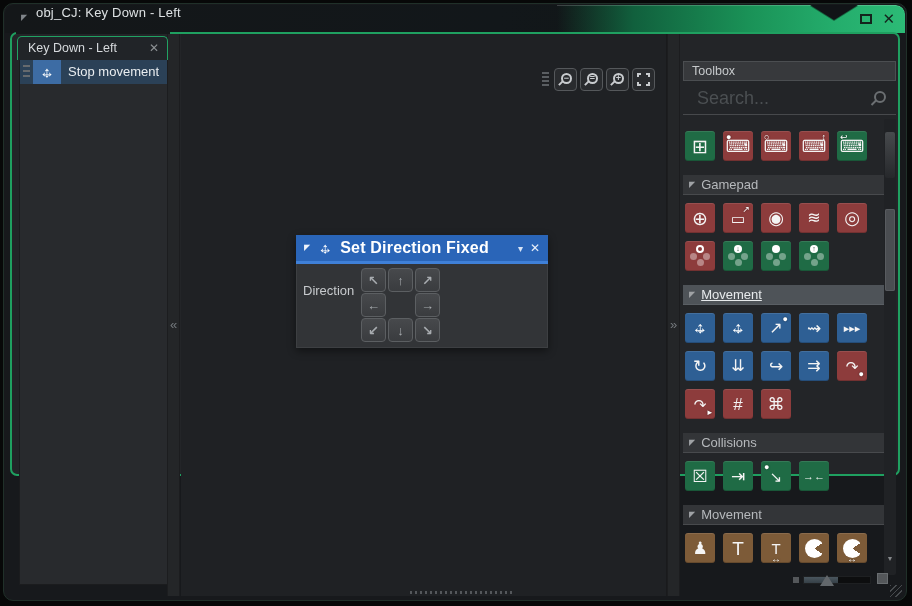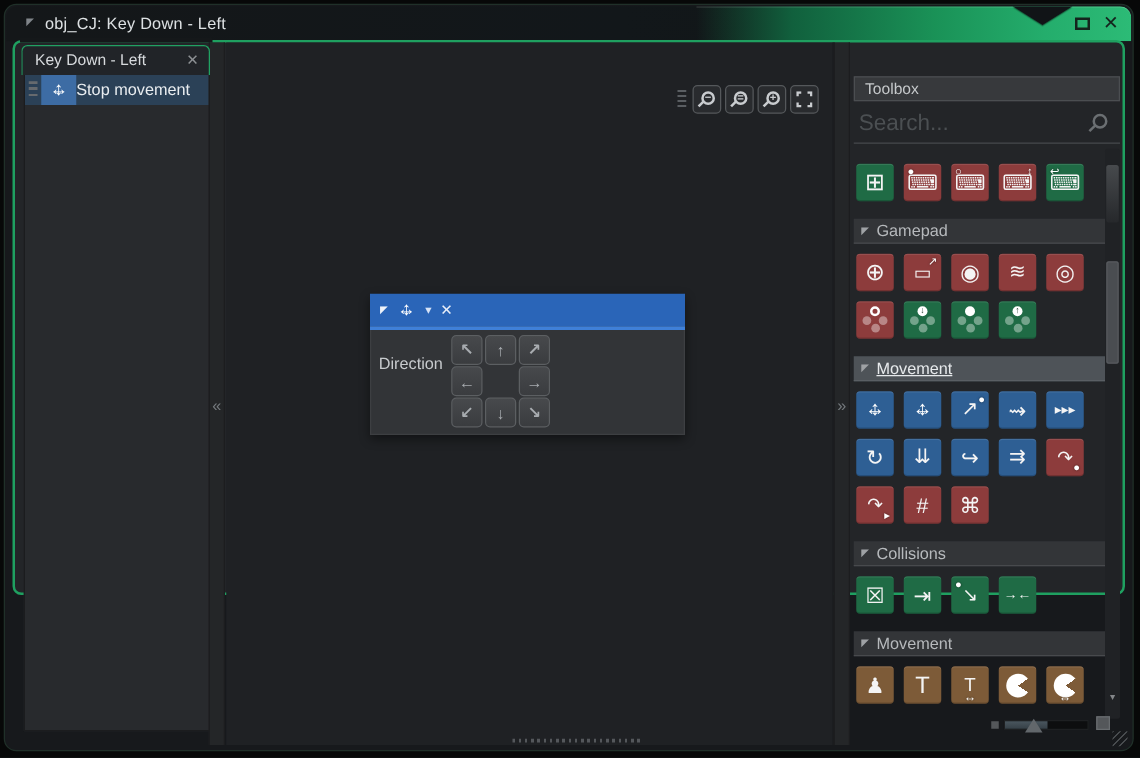--- a/index.html
+++ b/index.html
@@ -11,41 +11,41 @@
     border:1px solid #203029;border-radius:10px;}
   .titlebar{position:absolute;left:1px;top:1px;right:1px;height:28px;border-radius:9px 9px 0 0;
     background:linear-gradient(90deg,#141719,#12171a 55%,#101513);overflow:hidden;}
   .tb-green{position:absolute;right:0;top:0;width:348px;height:28px;border-top-right-radius:9px;
     background:linear-gradient(90deg,rgba(14,94,60,0),#11603d 22%,#1a9257 55%,#24ad6c 80%,#2cbb76 100%);
     box-shadow:inset 0 1px 0 rgba(255,255,255,.18);}
   .tb-notch{position:absolute;right:47px;top:0;width:0;height:0;
     border-left:24px solid transparent;border-right:24px solid transparent;border-top:15px solid #111417;
     filter:drop-shadow(0 1px 0 rgba(0,0,0,.4));}
   .tb-collapse{position:absolute;left:16px;top:9px;font-size:8px;color:#80858a;line-height:8px;}
-  .tb-title{position:absolute;left:31px;top:6px;font-size:13px;color:#dde1e3;letter-spacing:.2px;}
+  .tb-title{position:absolute;left:31px;top:0;font-size:13px;color:#dde1e3;letter-spacing:.2px;}
   .btn-max{position:absolute;right:33px;top:9px;width:12px;height:10px;border:2px solid #14241d;}
   .btn-close{position:absolute;right:10px;top:4px;font-size:15px;font-weight:bold;color:#14241d;line-height:20px;}
 
   
   .workspace{position:absolute;left:6px;top:28px;width:890px;height:444px;background:#232528;
     border:2px solid #1fa060;border-radius:7px;}
   .tab-mask{position:absolute;left:12px;top:26px;width:154px;height:4px;background:#15181a;z-index:4;}
   .tab{position:absolute;left:5px;top:2px;width:151px;height:24px;background:#212428;z-index:5;
     border:1px solid #21a263;border-bottom:none;border-radius:5px 5px 0 0;}
   .tab-label{position:absolute;left:10px;top:4px;font-size:12.5px;color:#d7dadd;}
   .tab-close{position:absolute;right:8px;top:4px;font-size:12px;color:#8d9194;}
 
   
   .event-panel{position:absolute;left:7px;top:25px;width:149px;height:526px;background:#282a2d;
     border:1px solid #1b1c1e;border-top:none;}
   .action-item{display:flex;align-items:center;height:25px;background:#2b4157;}
   .grip{width:7px;height:13px;margin-left:3px;flex:0 0 auto;
     background:repeating-linear-gradient(#666a6e 0 2px,rgba(0,0,0,0) 2px 5px);}
   .act-icon{width:28px;height:25px;margin-left:3px;background:#3d6ca4;display:flex;align-items:center;justify-content:center;flex:0 0 auto;}
-  .act-label{font-size:13px;color:#e9edf0;white-space:nowrap;}
+  .act-label{padding-left:7px;font-size:13px;color:#e9edf0;white-space:nowrap;}
 
   
   .m4{position:relative;width:18px;height:18px;display:inline-block;color:#fff;}
   .m4 span{position:absolute;left:0;top:0;width:18px;height:18px;line-height:18px;text-align:center;
     font-weight:bold;font-size:16px;}
 
   
   .divider{position:absolute;top:0;width:13px;height:562px;background:#242628;
     border-left:1px solid #1c1d1f;border-right:1px solid #1c1d1f;}
   .divider .chev{position:absolute;left:0;right:0;top:283px;text-align:center;font-size:13px;color:#74797d;}
@@ -77,21 +77,21 @@
     background:linear-gradient(180deg,#47494c,#3a3c3f);color:#a8acb0;font-weight:bold;font-size:13px;
     display:flex;align-items:center;justify-content:center;}
   .dots-handle{position:absolute;left:229px;bottom:2px;width:102px;height:3px;
     background:repeating-linear-gradient(90deg,#54575b 0 2px,rgba(0,0,0,0) 2px 5px);}
 
   
   .toolbox{position:absolute;left:669px;top:0;width:219px;height:562px;}
   .tbx-header{position:absolute;left:2px;top:27px;width:213px;height:20px;background:#37393c;
     border:1px solid #4b4e51;color:#c6c9cb;font-size:12.5px;line-height:18px;padding-left:8px;}
   .tbx-search{position:absolute;left:2px;top:49px;width:213px;height:32px;border-bottom:1px solid #47494c;}
-  .tbx-search input{position:absolute;left:2px;top:1px;width:180px;height:28px;background:transparent;border:none;outline:none;
+  .tbx-search input{position:absolute;left:12px;top:1px;width:180px;height:28px;background:transparent;border:none;outline:none;
     font-family:"Liberation Sans",sans-serif;font-size:18px;color:#bef264;}
   .tbx-search input::placeholder{color:#4b4f52;}
   .s-mag{position:absolute;right:10px;top:8px;width:12px;height:12px;border:2px solid #6b6f72;border-radius:50%;}
   .s-mag::after{content:"";position:absolute;width:2px;height:7px;background:#6b6f72;left:-3px;bottom:-5px;transform:rotate(45deg);}
 
   .tbx-section{position:absolute;left:2px;width:201px;height:20px;background:#333538;
     border-bottom:1px solid #484a4d;display:flex;align-items:center;gap:6px;padding-left:6px;}
   .tbx-section .tri{font-size:8px;color:#9fa2a5;line-height:8px;}
   .tbx-section .lbl{font-size:13px;color:#b6b9bc;text-align:center;}
   .tbx-section.hl{background:#4e5358;border-bottom-color:#5a5f64;}
@@ -203,20 +203,21 @@
         </span>
       </div>
 
       <div class="node">
         <div class="node-header">
           <span class="node-collapse">◤</span>
           <span class="m4" style="width:16px;height:16px">
             <span style="width:16px;height:16px;line-height:16px;font-size:15px">↔</span>
             <span style="width:16px;height:16px;line-height:16px;font-size:15px">↕</span>
           </span>
+          <span class="node-title">Set Direction Fixed</span>
           <span class="node-caret">▾</span>
           <span class="node-close">✕</span>
         </div>
         <div class="node-accent"></div>
         <div class="node-body">
           <span class="dir-label">Direction</span>
           <div id="dir-grid">
               <div class="dir-btn" style="left: 64px; top: 4px;">↖</div>
               <div class="dir-btn" style="left: 91px; top: 4px;">↑</div>
               <div class="dir-btn" style="left: 118px; top: 4px;">↗</div>

